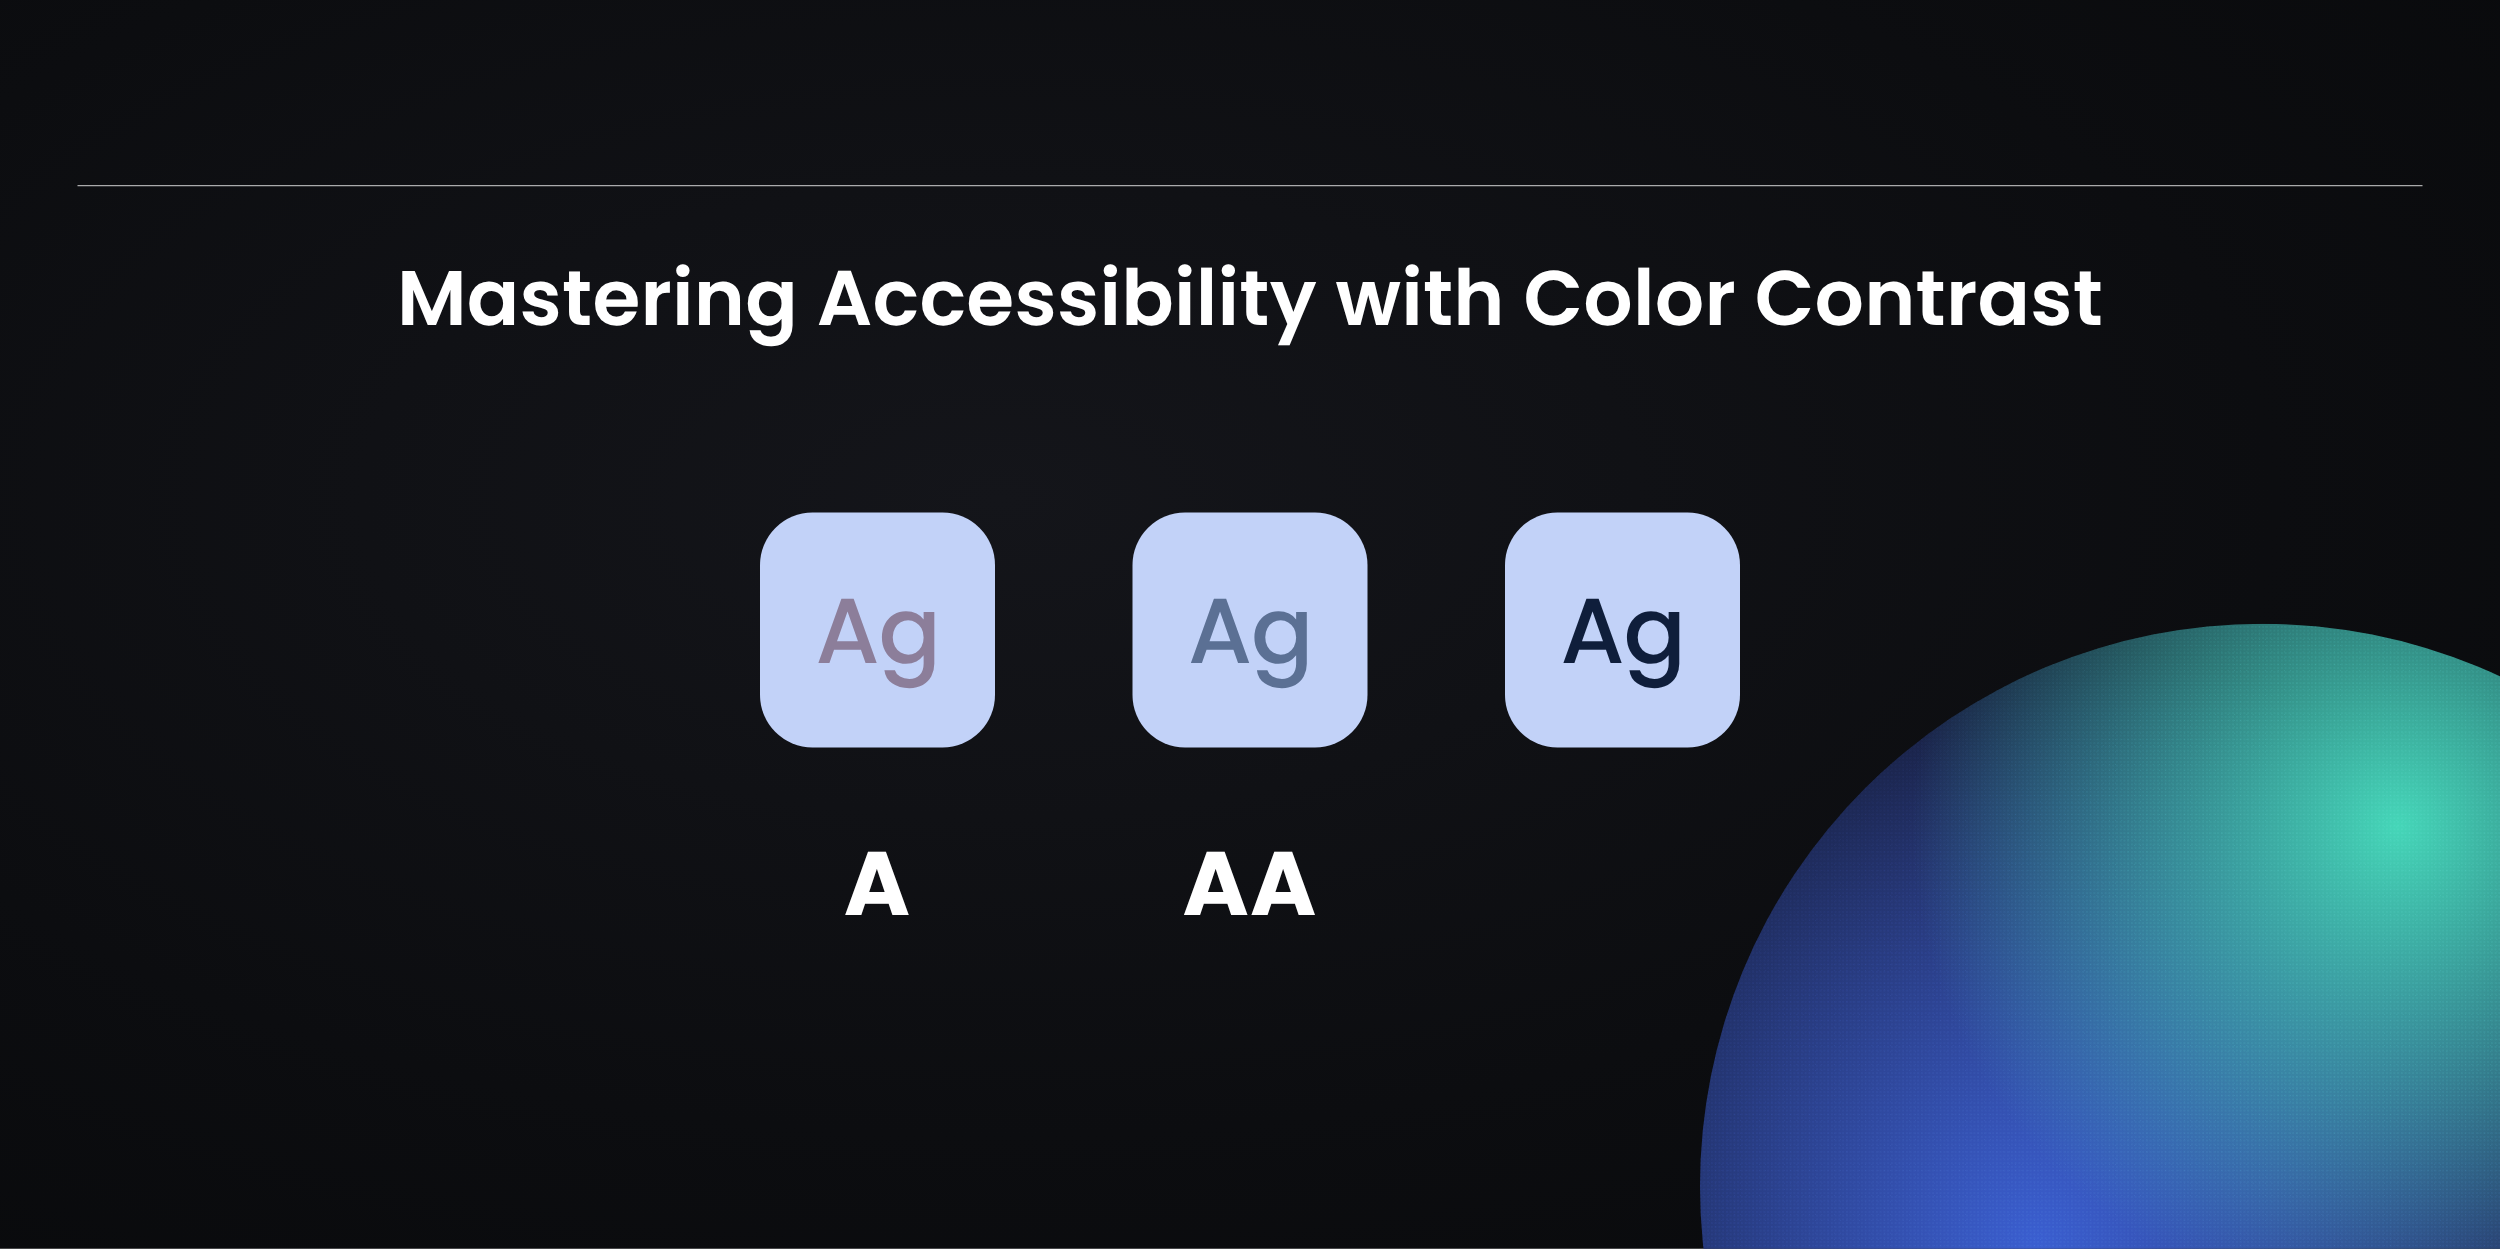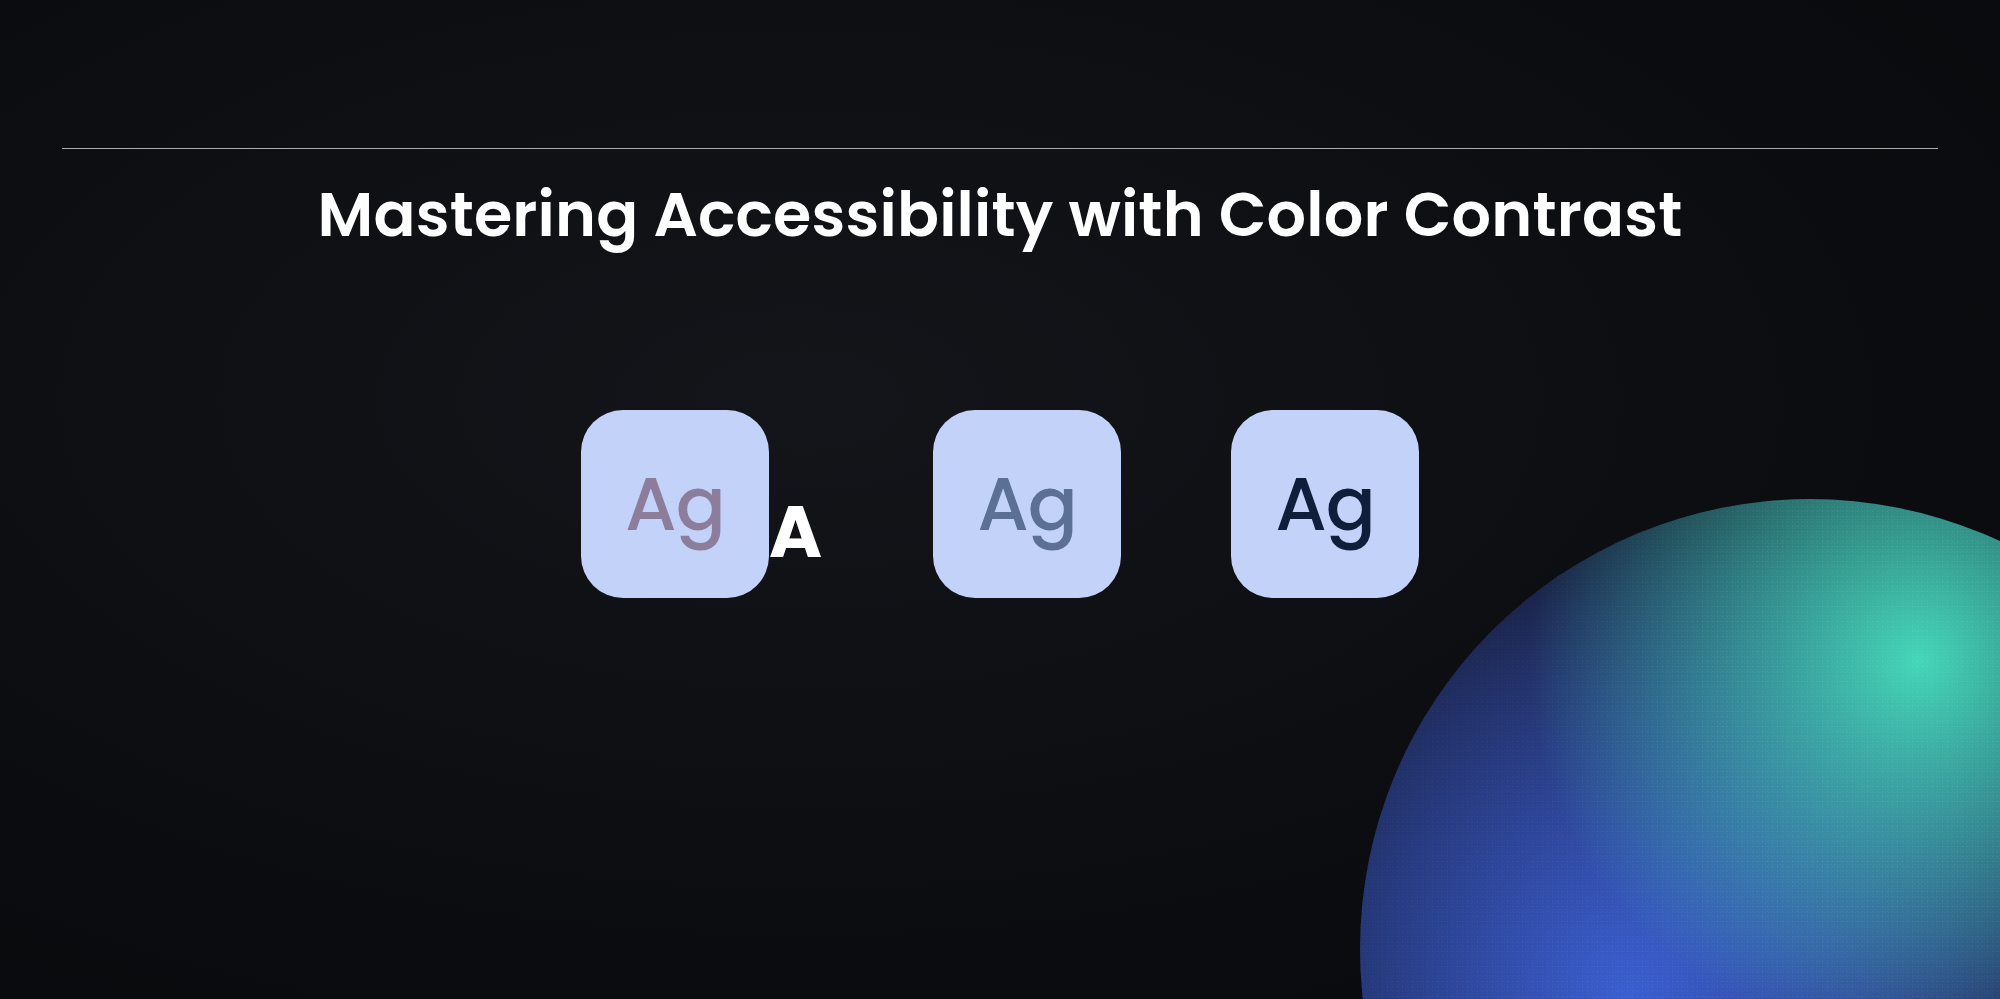--- a/index.html
+++ b/index.html
@@ -15,41 +15,41 @@
   .divider {
     position: absolute;
     top: 148px;
     left: 62px;
     right: 62px;
     height: 1px;
     background: rgba(255,255,255,0.65);
   }
   .title {
     position: absolute;
-    top: 168px;
+    top: 192px;
     left: 0;
     width: 100%;
     text-align: center;
     color: #ffffff;
     font-size: 62px;
     font-weight: 600;
     letter-spacing: 0.2px;
   }
   .swatches {
     position: absolute;
     top: 410px;
     left: 0;
     width: 100%;
     display: flex;
     justify-content: center;
     gap: 110px;
   }
   .swatch-col {
     display: flex;
-    flex-direction: row;
+    flex-direction: column;
     align-items: center;
   }
   .swatch {
     width: 188px;
     height: 188px;
     border-radius: 42px;
     display: flex;
     align-items: center;
     justify-content: center;
     font-size: 74px;
@@ -103,20 +103,21 @@
     <div class="swatch" style="background:#C2D2F8;color:#8C7E9A;">
       <span>Ag</span>
     </div>
     <div class="grade">A</div>
   </div>
 
   <div class="swatch-col">
     <div class="swatch" style="background:#C2D2F8;color:#5B7094;">
       <span>Ag</span>
     </div>
+    <div class="grade">AA</div>
   </div>
 
   <div class="swatch-col">
     <div class="swatch" style="background:#C2D2F8;color:#0F1E3B;">
       <span>Ag</span>
     </div>
   </div>
 
 </div>
 

